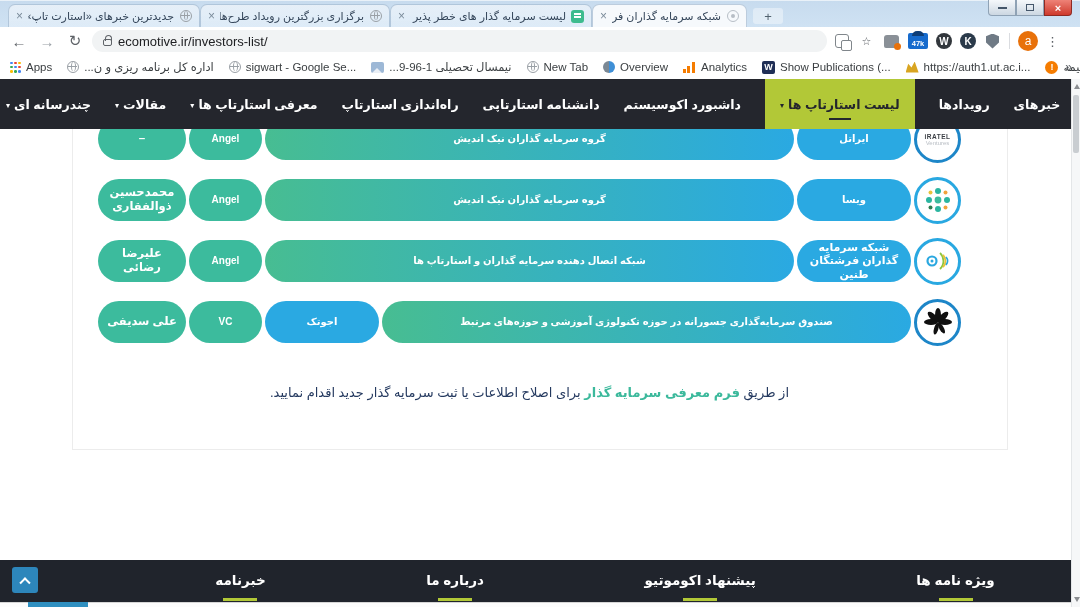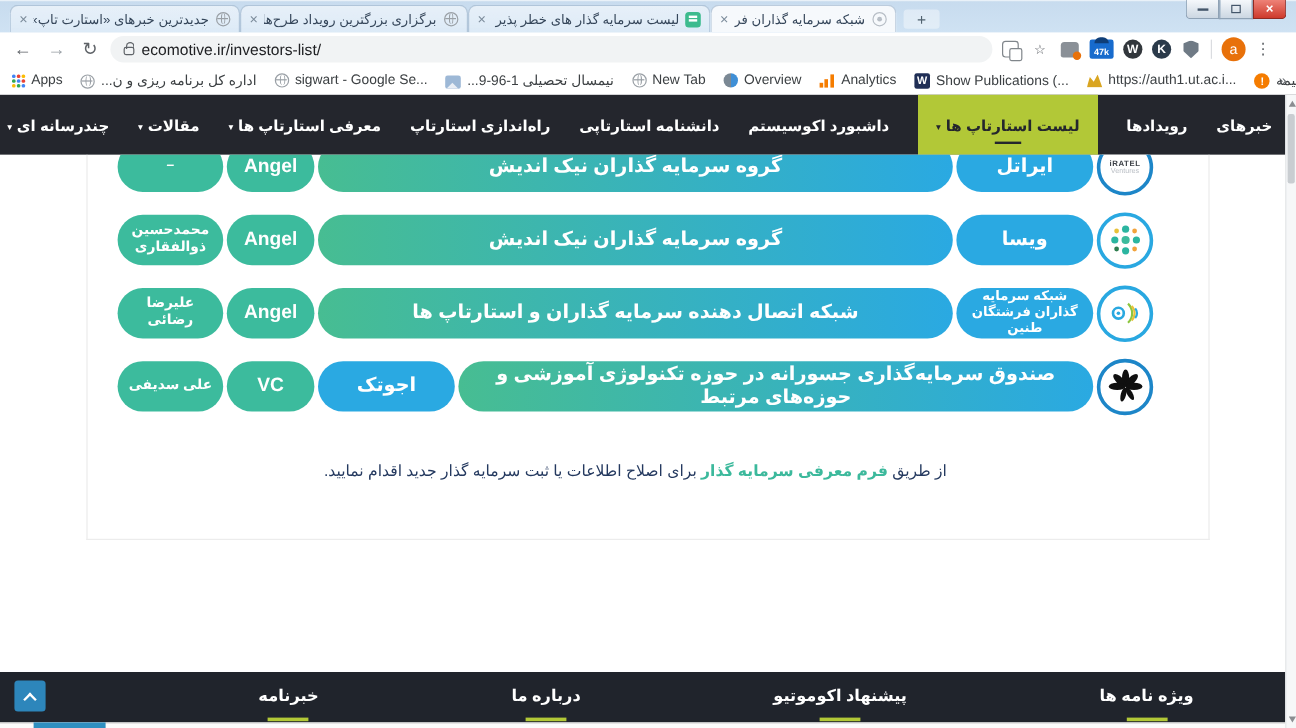--- a/index.html
+++ b/index.html
@@ -45,21 +45,21 @@
   .ext-alexa::before{content:"";position:absolute;top:-2px;left:4px;width:12px;height:5px;border-radius:5px 5px 0 0;background:#0f3e77}
   .ext-wp{width:16px;height:16px;border-radius:50%;background:#32373c;color:#fff;font-size:10px;font-weight:bold;display:flex;align-items:center;justify-content:center}
   .ext-k{width:16px;height:16px;border-radius:50%;background:#2b3a4a;color:#fff;font-size:10px;font-weight:bold;display:flex;align-items:center;justify-content:center}
   .ext-shield{width:13px;height:15px;background:#6f7a85;clip-path:polygon(50% 0,100% 18%,100% 60%,50% 100%,0 60%,0 18%)}
   .tb-sep{width:1px;height:16px;background:#dadce0}
   .avatar{width:20px;height:20px;border-radius:50%;background:#e8710a;color:#fff;font-size:12px;display:flex;align-items:center;justify-content:center}
   .menu-dots{font-size:13px;color:#5f6368;letter-spacing:0}
 
   
   .bookmarks{height:24px;background:#fff;display:flex;align-items:center;gap:15px;padding:0 10px;font-size:11.5px;color:#3c4043;position:relative}
-  .bm{display:flex;align-items:flex-end;gap:5px;white-space:nowrap}
+  .bm{display:flex;align-items:center;gap:5px;white-space:nowrap}
   .bm-label{direction:rtl}
   .bm-label.ltr{direction:ltr}
   .globe{width:12px;height:12px;border-radius:50%;border:1.3px solid #9aa0a6;position:relative;flex:0 0 auto}
   .globe::after{content:"";position:absolute;left:0;top:4px;width:9px;height:1.3px;background:#9aa0a6}
   .globe::before{content:"";position:absolute;left:3.2px;top:0;width:2.6px;height:9px;border-radius:50%;border:1.3px solid #9aa0a6;border-top:none;border-bottom:none}
   .grid9{width:11px;height:11px;display:grid;grid-template-columns:repeat(3,1fr);grid-template-rows:repeat(3,1fr);gap:1.5px}
   .grid9 b{border-radius:50%}
   .bm-img{width:13px;height:11px;background:#9db8d6;border-radius:2px;position:relative;overflow:hidden}
   .bm-img::after{content:"";position:absolute;bottom:0;left:1px;border-left:5px solid transparent;border-right:5px solid transparent;border-bottom:5px solid #e9eef5}
   .bm-overview{width:12px;height:12px;border-radius:50%;background:linear-gradient(90deg,#7b8894 50%,#3f8fd6 50%)}
@@ -80,21 +80,21 @@
   .nav-item.active::after{content:"";position:absolute;bottom:9px;right:50%;transform:translateX(50%);width:22px;height:2px;background:#24262d}
 
   
   .content{position:relative;height:431px;background:#fff}
   .card{margin-left:72px;width:936px;height:321px;border:1px solid #ececec;border-top:none;overflow:hidden;padding:0 46px 0 25px}
   .inv-row{direction:rtl;display:flex;align-items:center;gap:3px;height:42px;margin-top:19px}
   .inv-row.first{margin-top:-11px}
   .logo-cell{width:47px;height:47px;border-radius:50%;background:#fff;border:3px solid #2196d3;display:flex;flex-direction:column;align-items:center;justify-content:center;flex:0 0 auto;overflow:hidden}
   .iratel-top{font-size:6.5px;font-weight:bold;color:#3b3f45;letter-spacing:.5px}
   .iratel-bottom{font-size:6px;color:#b9bec4}
-  .pill{height:42px;border-radius:21px;display:flex;align-items:center;justify-content:center;color:#fff;font-weight:bold;font-size:16px;text-align:center;line-height:1.2;flex:0 0 auto}
+  .pill{height:42px;border-radius:21px;display:flex;align-items:center;justify-content:center;color:#fff;font-weight:bold;font-size:10px;text-align:center;line-height:1.2;flex:0 0 auto}
   .pill.name{width:114px;background:#2aa9e2;padding:0 8px}
   .pill.desc{flex:1 1 auto;background:linear-gradient(90deg,#47bd92,#2aa9e2);padding:0 14px}
   .pill.type{width:73px;background:#3cbb9d}
   .pill.person{width:88px;background:#3cbb9d;font-size:11.5px;padding:0 7px}
   .note{direction:rtl;text-align:center;font-size:13px;color:#24395f;margin-top:42px}
   .note a{color:#3cb99c;font-weight:bold;text-decoration:none}
 
   
   .footer{position:absolute;left:0;top:560px;width:1080px;height:47px;background:#20242c;overflow:hidden}
   .footer-cols{position:absolute;left:135px;top:12px;width:940px;display:flex;direction:rtl;justify-content:space-around}

